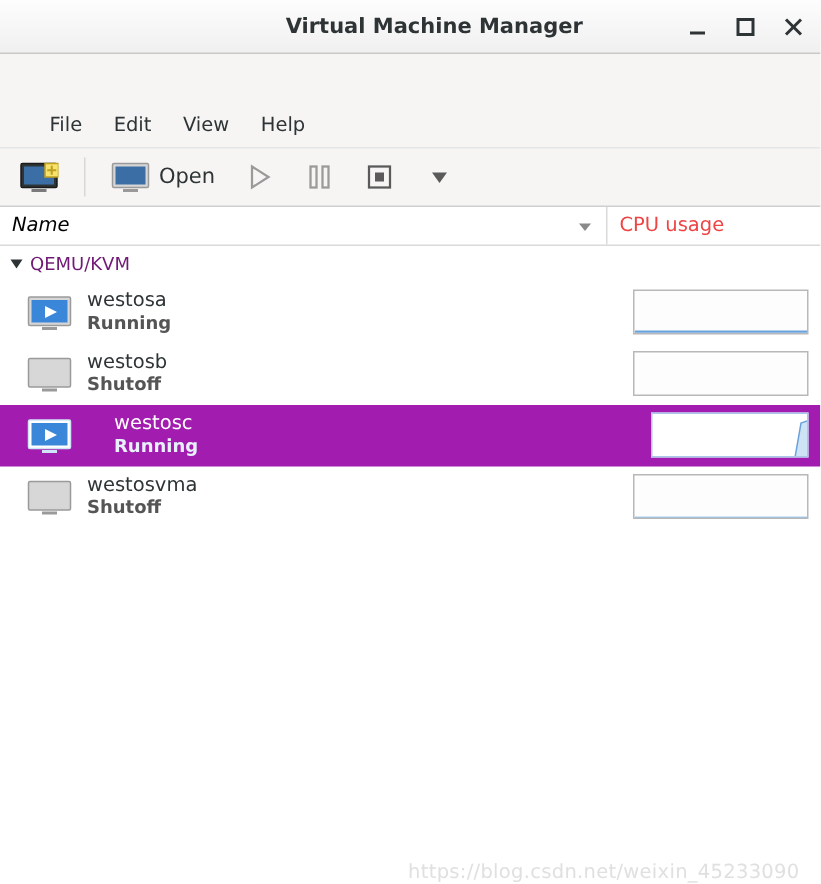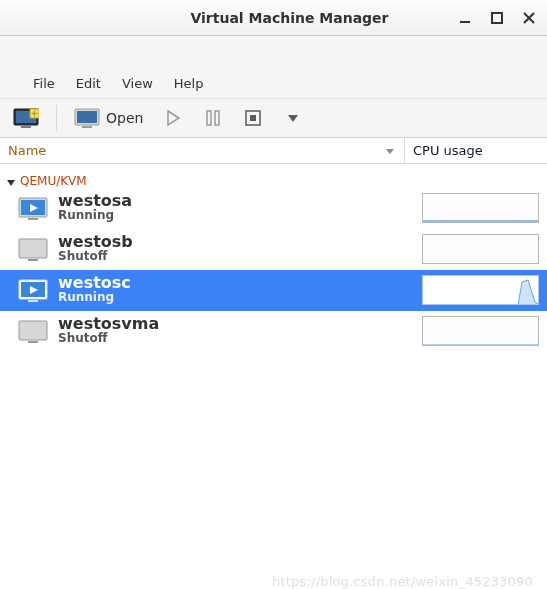--- a/index.html
+++ b/index.html
@@ -92,65 +92,67 @@
     display: flex;
     align-items: stretch;
   }
   .col-name {
     flex: 0 0 405px;
     display: flex;
     align-items: center;
     justify-content: space-between;
     padding: 0 8px;
     border-right: 1px solid #dadada;
-    color: #a16207;
+    color: #000000;
+    font-style: italic;
   }
   .col-cpu {
     flex: 1;
     display: flex;
     align-items: center;
     padding: 0 8px;
-    color: #0f172a;
+    color: #ef4444;
   }
 
   
   .list {
     background: #ffffff;
     height: calc(589px - 36px - 30px - 40px - 26px);
     overflow: auto;
   }
   .hypervisor-row {
     height: 24px;
     display: flex;
-    align-items: flex-end;
+    align-items: center;
     padding-left: 6px;
     font-size: 12px;
-    color: #c2410c;
+    color: #701a75;
   }
   .exp-icon { margin-right: 4px; }
 
   .vm-row {
     height: 41px;
     display: flex;
     align-items: center;
     padding-left: 18px;
     border-bottom: 1px solid transparent;
   }
   .vm-row.selected {
-    background: #3b82f6;
+    background: #a21caf;
     color: #ffffff;
+    gap: 18px;
   }
   .vm-row.selected .vm-status { color: #e8f1fb; }
   .vm-icon {
     width: 30px; height: 22px;
     margin-right: 10px;
     flex-shrink: 0;
   }
   .vm-text { flex: 0 0 340px; }
-  .vm-name { font-weight: bold; font-size: 16px; line-height: 14px; }
+  .vm-name { font-weight: normal; font-size: 13px; line-height: 14px; }
   .vm-status { font-size: 12px; color: #555; line-height: 14px; font-weight: bold; }
   .vm-graph {
     width: 117px;
     height: 30px;
     border: 1px solid #b8b8b8;
     background: #fdfdfd;
     margin-left: auto;
     margin-right: 8px;
     position: relative;
     overflow: hidden;

